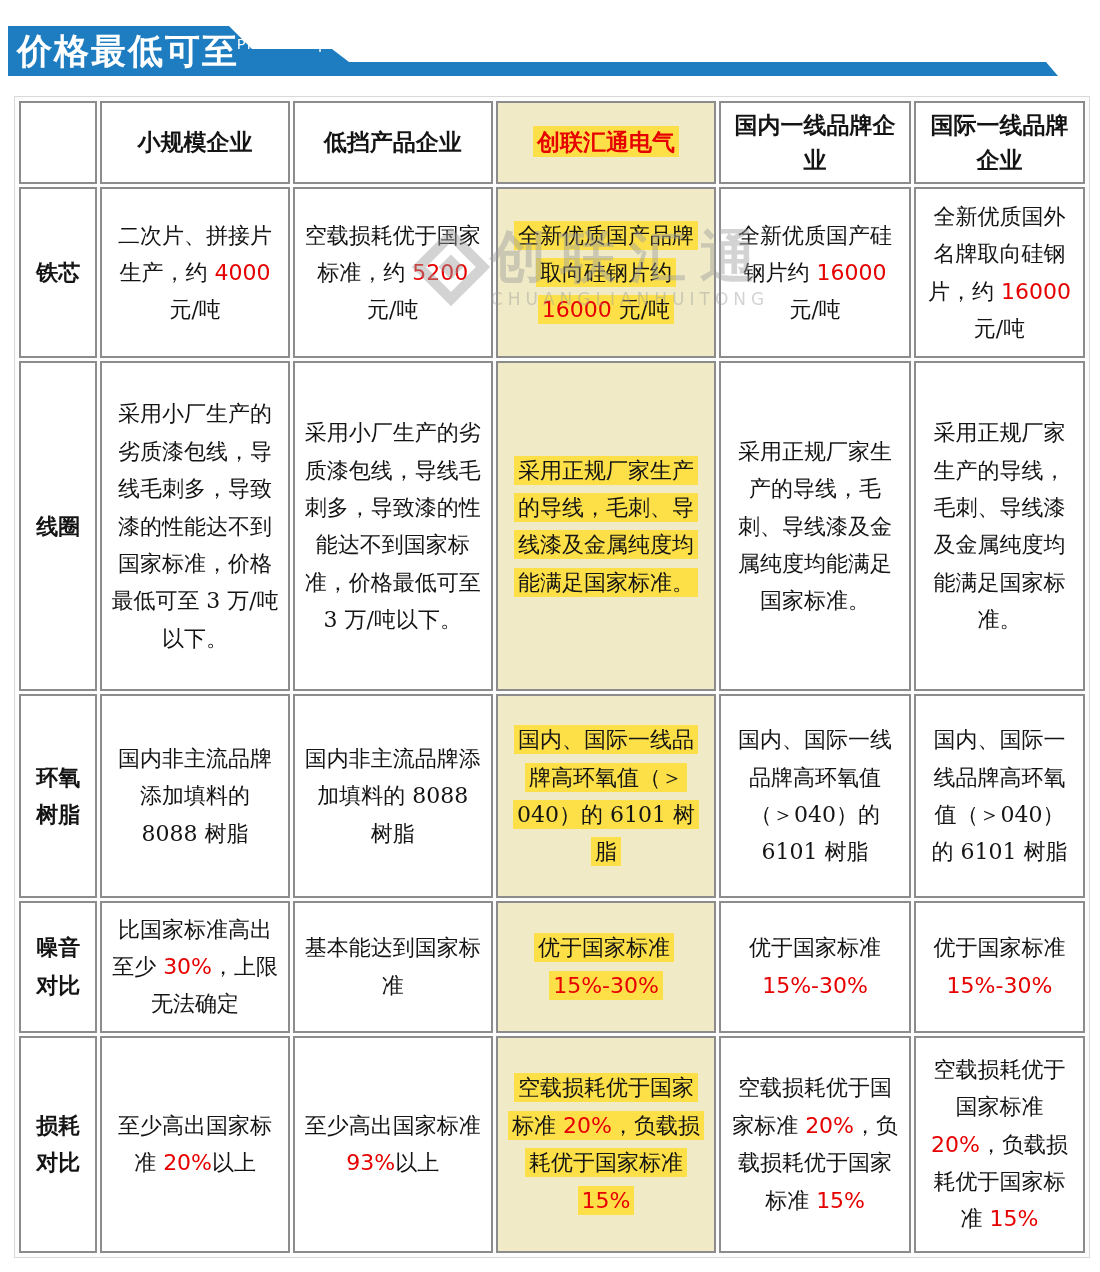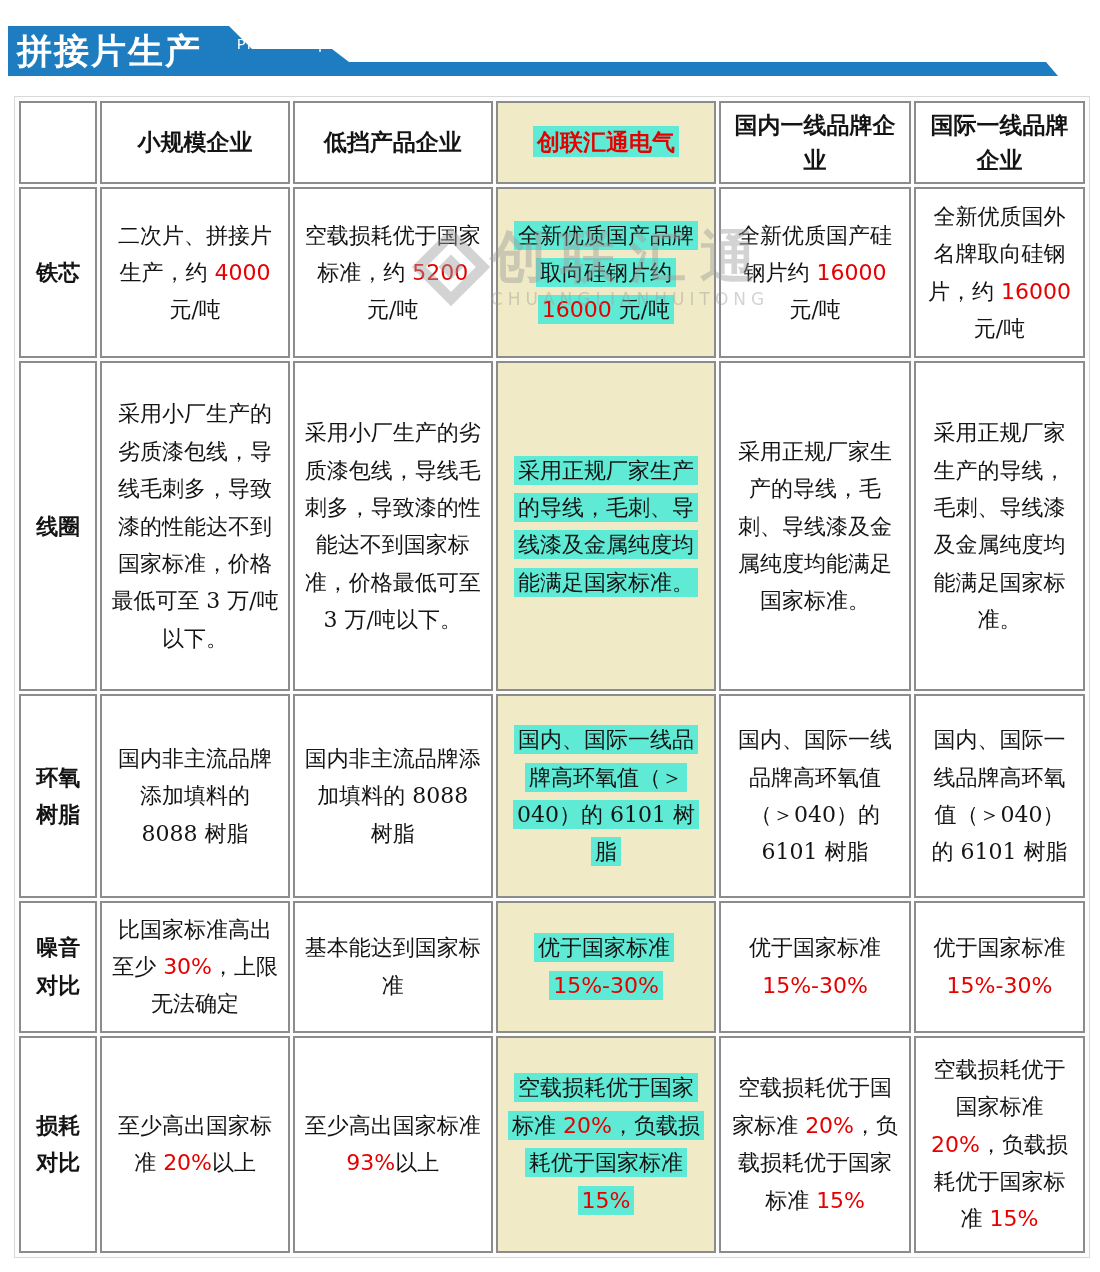--- a/index.html
+++ b/index.html
@@ -50,21 +50,21 @@
   tr.r2 td{height:299px;}
   tr.r3 td{height:180px;}
   tr.r4 td{height:67px;}
   tr.r5 td{height:102px;}
   tr.r6 td{height:193px;}
   .row-label{font-weight:bold;font-size:24px;line-height:1.55;padding:4px 2px;}
   .hl-col{background:#f0ebc6 !important;}
   .red{color:#e60000;font-family:"DejaVu Sans","Liberation Sans",sans-serif;}
   .brand-red{color:#e60000;font-weight:bold;}
   .hl-text{
-    background:#5eead4;
+    background:#fde047;
     padding:2px 4px;
     -webkit-box-decoration-break:clone;
     box-decoration-break:clone;
   }
   
   .watermark{
     position:absolute;left:412px;top:228px;
     display:flex;align-items:flex-start;
     opacity:0.45;pointer-events:none;z-index:5;
     color:#9e9e9e;
@@ -79,21 +79,21 @@
     font-family:"DejaVu Sans","Liberation Sans",sans-serif;
     font-size:17px;letter-spacing:5px;margin-top:2px;white-space:nowrap;
   }
 </style>
 </head>
 <body>
 
 <svg class="banner-svg" width="1100" height="90" viewBox="0 0 1100 90">
   <polygon points="8,26 229,26 252,49 332,49 349,62 1046,62 1058,76 8,76" fill="#1d7dc0"></polygon>
 </svg>
-<div class="banner-title">拼接片生产</div>
+<div class="banner-title">价格最低可至</div>
 <div class="banner-sub">Price comparison</div>
 
 <div class="frame">
   <table class="cmp" id="cmp">
     <colgroup>
       <col class="c0">
         <col class="c1">
         <col class="c2">
         <col class="c3">
         <col class="c4">

